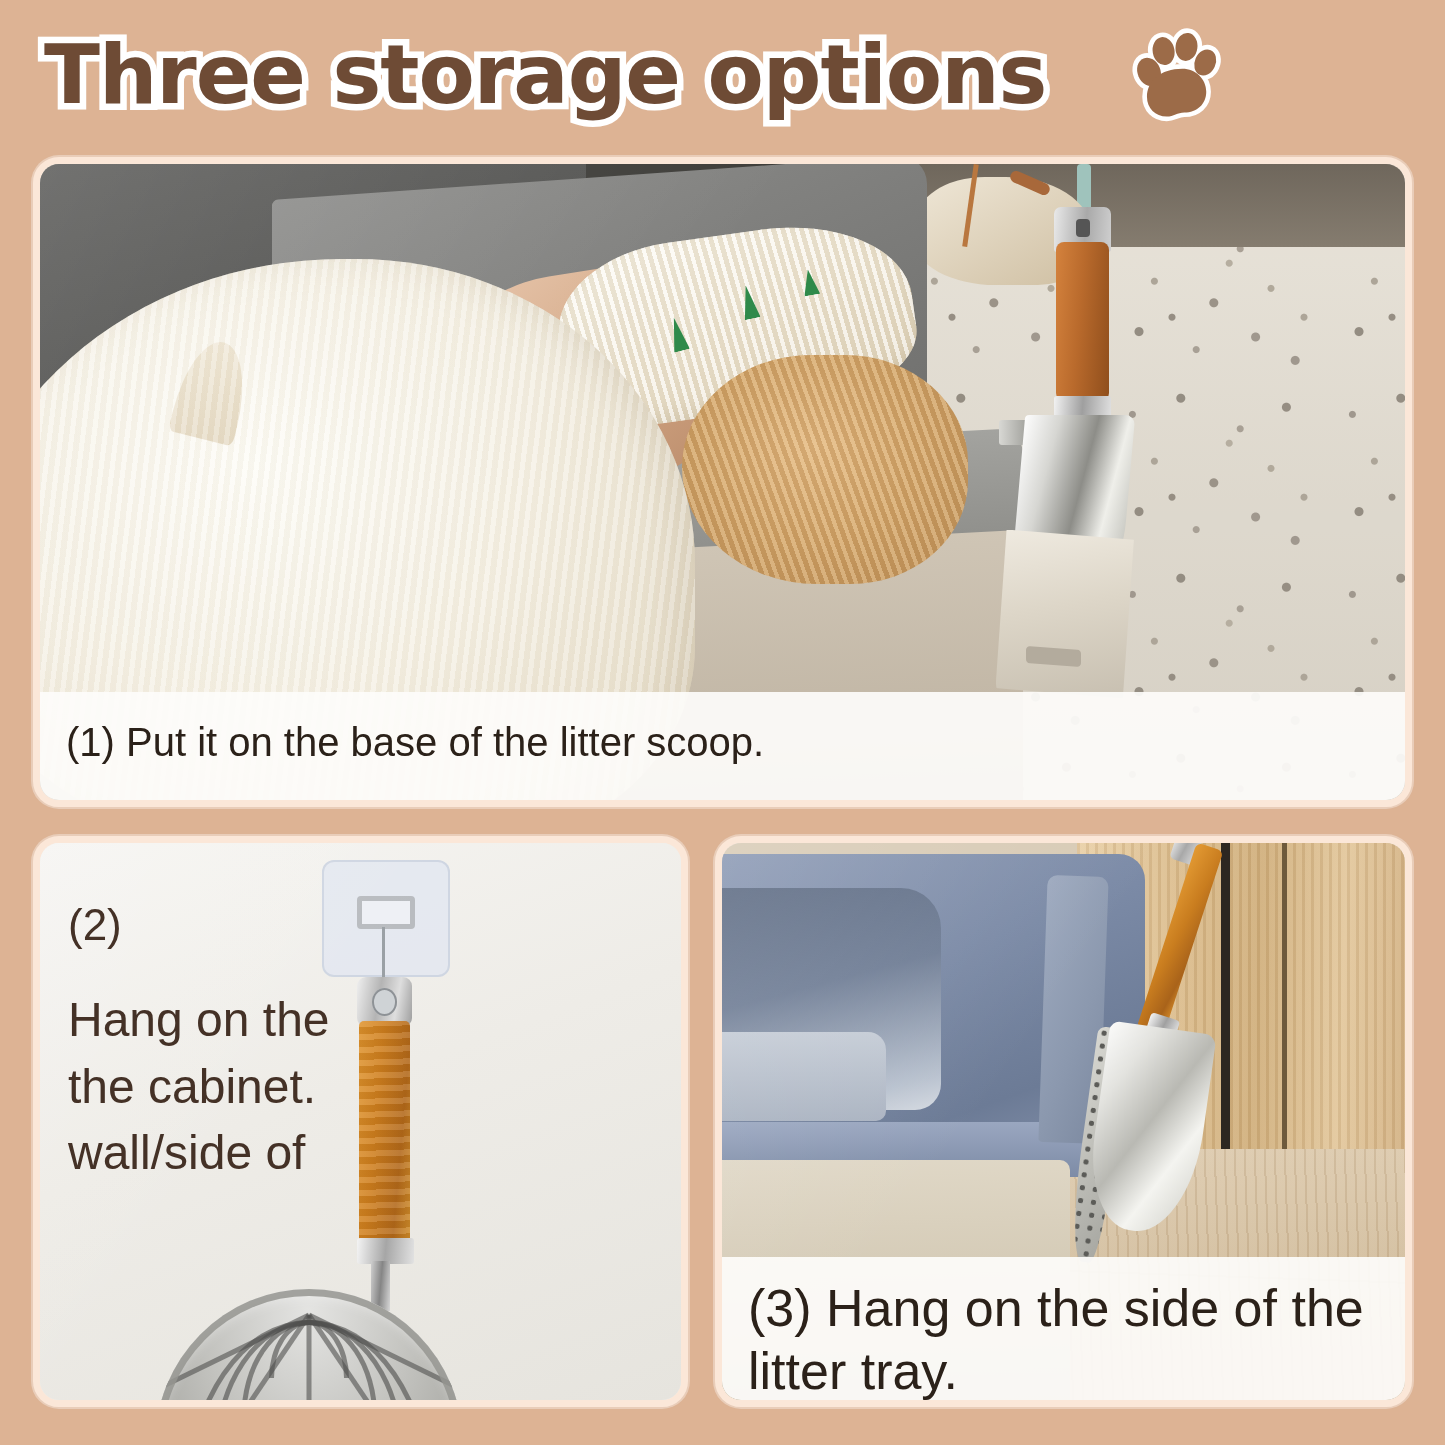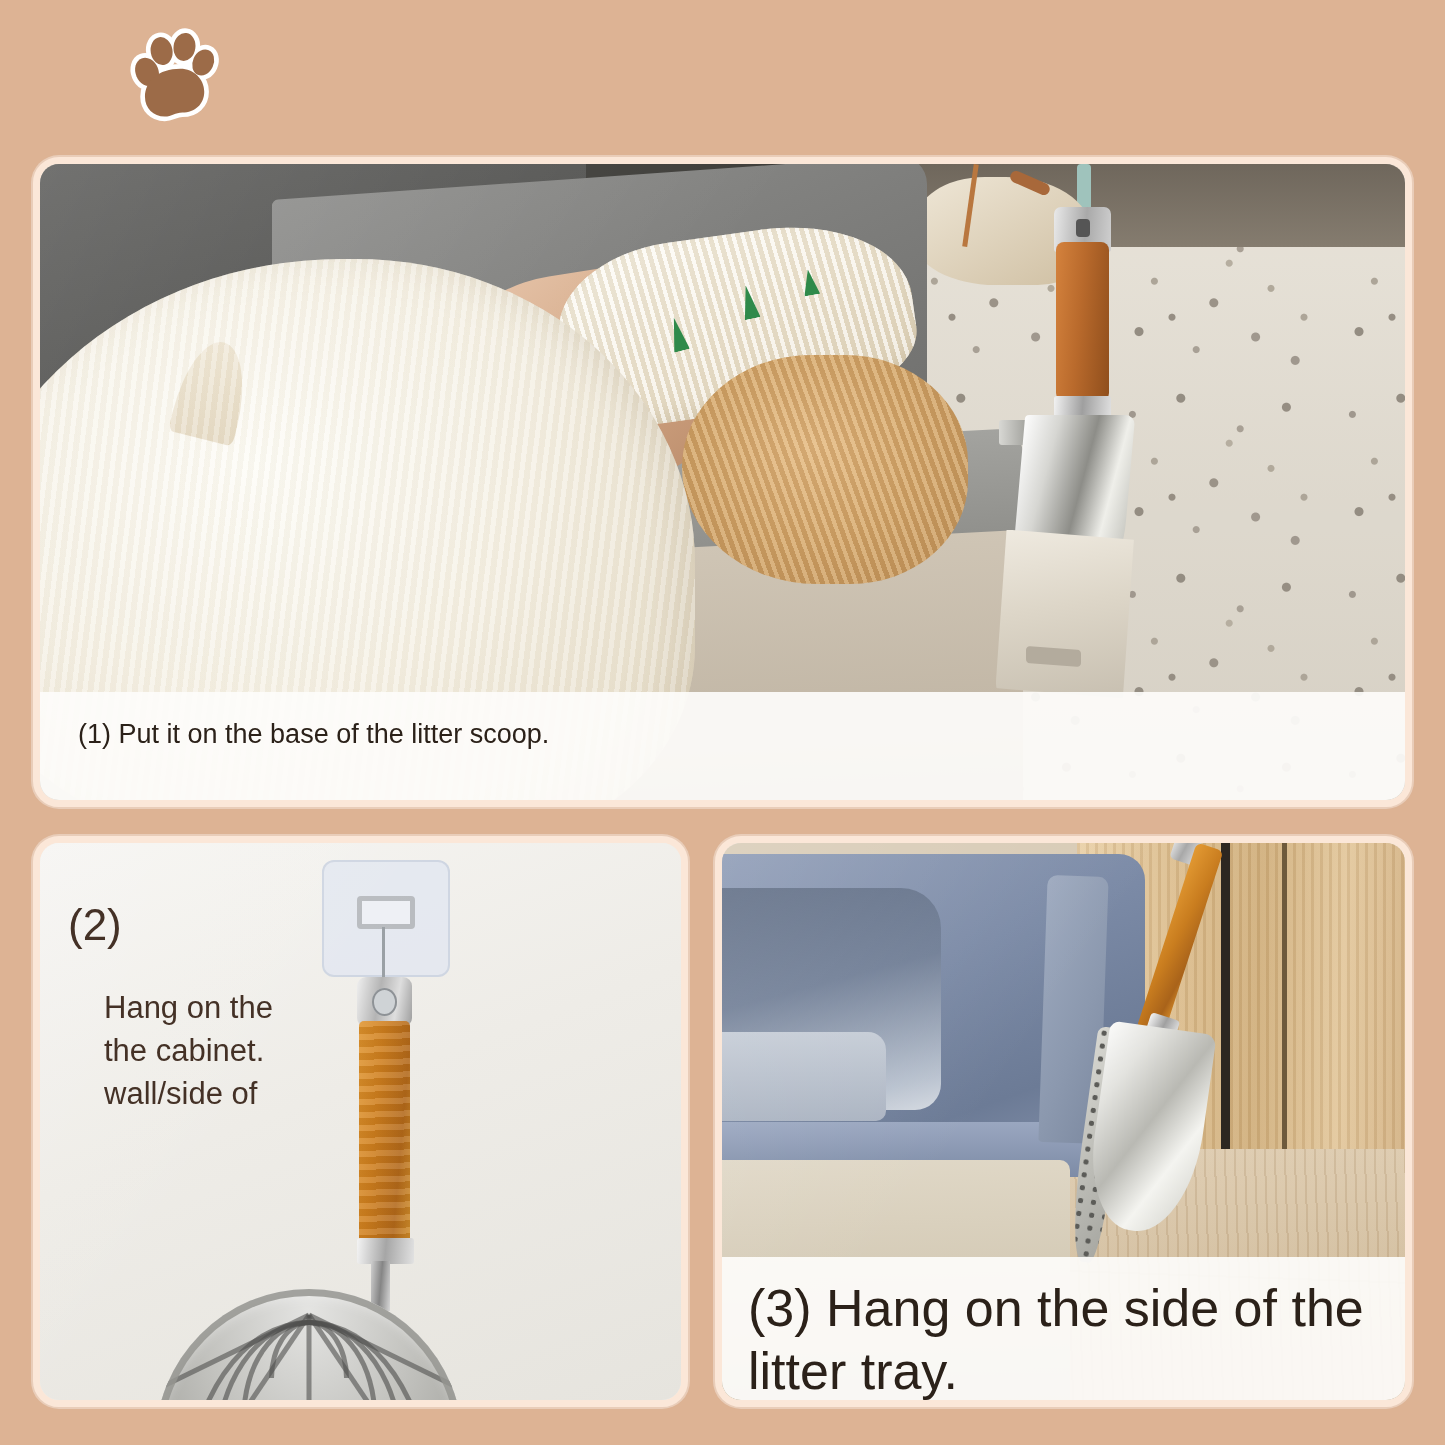--- a/index.html
+++ b/index.html
@@ -56,39 +56,39 @@
 
   #panel-1 { left: 33px;  top: 157px;  width: 1379px; height: 650px; }
   #panel-2 { left: 33px;  top: 836px;  width: 655px;  height: 571px; }
   #panel-3 { left: 715px; top: 836px;  width: 697px;  height: 571px; }
 
   
   .caption {
     position: absolute;
     left: 0; right: 0; bottom: 0;
     background: rgba(253,252,250,0.93);
-    padding: 22px 30px 24px 38px;
+    padding: 22px 30px 24px 26px;
     color: #2b2119;
-    font-size: 27px;
+    font-size: 40px;
     line-height: 1.22;
     font-family: "Liberation Sans", sans-serif;
   }
   #panel-1 .caption { height: 108px; padding-top: 26px; }
   #panel-3 .caption { height: 143px; padding: 20px 26px; font-size: 52px; }
 
   
   .p2-text {
     position: absolute;
     left: 28px; top: 58px;
     width: 270px;
     color: #443126;
     z-index: 6;
   }
   .p2-num { font-size: 44px; line-height: 1.1; margin-bottom: 38px; }
-  .p2-body { font-size: 31px; line-height: 1.38; margin-left: 36px; }
+  .p2-body { font-size: 48px; line-height: 1.38; }
 
   
   .ph1 { position: absolute; inset: 0; background: #cfcabf; }
   .ph1-dark {        
     position: absolute; left: 0; top: 0; width: 64%; height: 42%;
     background: linear-gradient(170deg,#5b5b59 0%,#4e4e4c 60%,#46453f 100%);
   }
   .ph1-dark2 {
     position: absolute; left: 40%; top: 0; width: 26%; height: 30%;
     background: #3f3e3a;
@@ -452,20 +452,21 @@
   
   .sheen {
     position:absolute; inset:0; pointer-events:none;
     background: linear-gradient(125deg, rgba(255,255,255,0.14) 0%, rgba(255,255,255,0) 42%);
   }
 </style>
 </head>
 <body>
 
 <div class="header">
+  <div class="title">Three storage options</div>
   <div class="paw-wrap">
     <svg viewBox="0 0 100 100" aria-hidden="true">
       <g stroke="#ffffff" stroke-width="9" stroke-linejoin="round" fill="#9c6b48">
         <ellipse cx="26" cy="47" rx="11" ry="14" transform="rotate(-22 26 47)"></ellipse>
         <ellipse cx="40" cy="27" rx="10.5" ry="13.5" transform="rotate(-10 40 27)"></ellipse>
         <ellipse cx="62" cy="23" rx="10.5" ry="13.5" transform="rotate(8 62 23)"></ellipse>
         <ellipse cx="80" cy="38" rx="10" ry="13" transform="rotate(24 80 38)"></ellipse>
         <path d="M58 44c13 0 23 10 23 22 0 12-9 20-21 20-7 0-10 4-17 4-11 0-19-8-19-19 0-15 13-27 34-27z"></path>
       </g>
       <g fill="#9c6b48">

